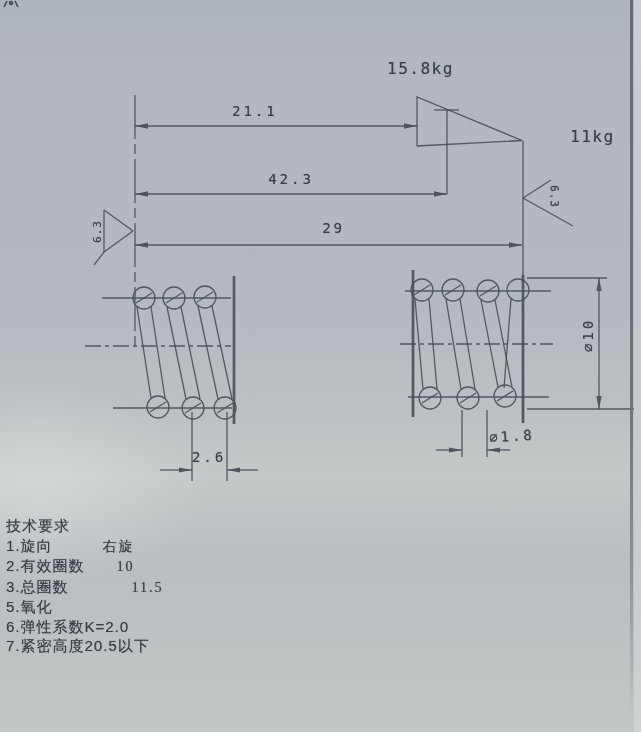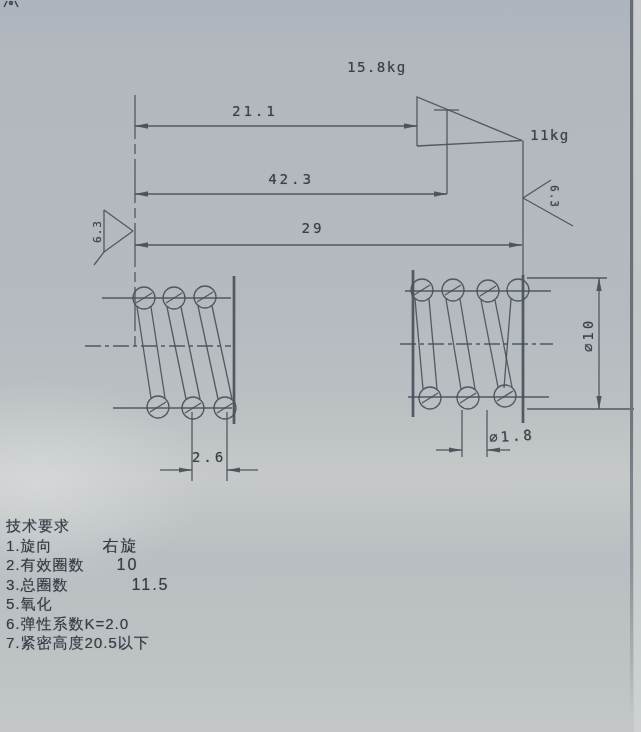--- a/index.html
+++ b/index.html
@@ -27,32 +27,32 @@
   }
   svg.draw .thick{stroke-width:2.7;}
   svg.draw .arrow{fill:#4a505a;stroke:none;fill-opacity:.92;}
   svg.draw .mark{stroke:#30363e;stroke-width:1.6;stroke-opacity:.85;}
   .lbl{
     position:absolute;color:#3b414b;white-space:nowrap;
     font-family:"DejaVu Sans Mono","Liberation Mono",monospace;
     text-shadow:.3px .3px .7px rgba(59,65,75,.55);
   }
   .dim{font-size:14px;letter-spacing:3px;}
-  .load{font-size:14px;letter-spacing:1.5px;}
+  .load{font-size:16px;letter-spacing:1.5px;margin-left:40px;}
   .rough{font-size:11px;letter-spacing:1px;}
   .rot-ccw{transform:rotate(-90deg);transform-origin:center center;text-align:center;}
   .rot-cw{transform:rotate(90deg);transform-origin:center center;text-align:center;}
   .tech{
     position:absolute;left:6px;top:516px;width:420px;
     color:#363c45;font-size:15px;line-height:19.5px;letter-spacing:1px;
     font-family:"Liberation Sans",sans-serif;
     text-shadow:.3px .3px .8px rgba(54,60,69,.5);
   }
   .tech .row{white-space:nowrap;}
-  .tech .val{letter-spacing:2px;font-family:Liberation Sans, sans-serif;font-size:16px;}
+  .tech .val{letter-spacing:2px;font-family:Liberation Serif, serif;font-size:14px;}
   .g1{margin-left:50px;}
   .g2{margin-left:32px;}
   .g3{margin-left:63px;}
 </style>
 </head>
 <body>
 
 <div class="paper">
 
   <svg class="draw" width="641" height="732" viewBox="0 0 641 732">
@@ -186,21 +186,21 @@
       <line x1="487" y1="450" x2="510" y2="450"></line>
       <polygon class="arrow" points="487,450 500,447.4 500,452.6"></polygon>
     </g>
   </svg>
 
   <div class="lbl load" style="left:347px;top:59px;">15.8kg</div>
   <div class="lbl load" style="left:530px;top:127px;">11kg</div>
 
   <div class="lbl dim" style="left:232px;top:103px;width:64px;text-align:left;">21.1</div>
   <div class="lbl dim" style="left:259px;top:171px;width:64px;text-align:center;">42.3</div>
-  <div class="lbl dim" style="left:281px;top:220px;width:64px;text-align:center;">29</div>
+  <div class="lbl dim" style="left:281px;top:220px;width:64px;text-align:right;">29</div>
   <div class="lbl dim" style="left:185px;top:449px;width:48px;text-align:center;">2.6</div>
   <div class="lbl dim" style="left:489px;top:428px;transform:rotate(-4deg);">∅1.8</div>
   <div class="lbl dim rot-ccw" style="left:566px;top:327px;width:44px;">∅10</div>
 
   <div class="lbl rough rot-ccw" style="left:81px;top:225px;width:32px;">6.3</div>
   <div class="lbl rough rot-cw" style="left:538px;top:190px;width:32px;">6.3</div>
 
   <div class="tech">
     <div class="row">技术要求</div>
     <div class="row"><span>1.</span><span>旋向</span><span class="val g1">右旋</span></div>

